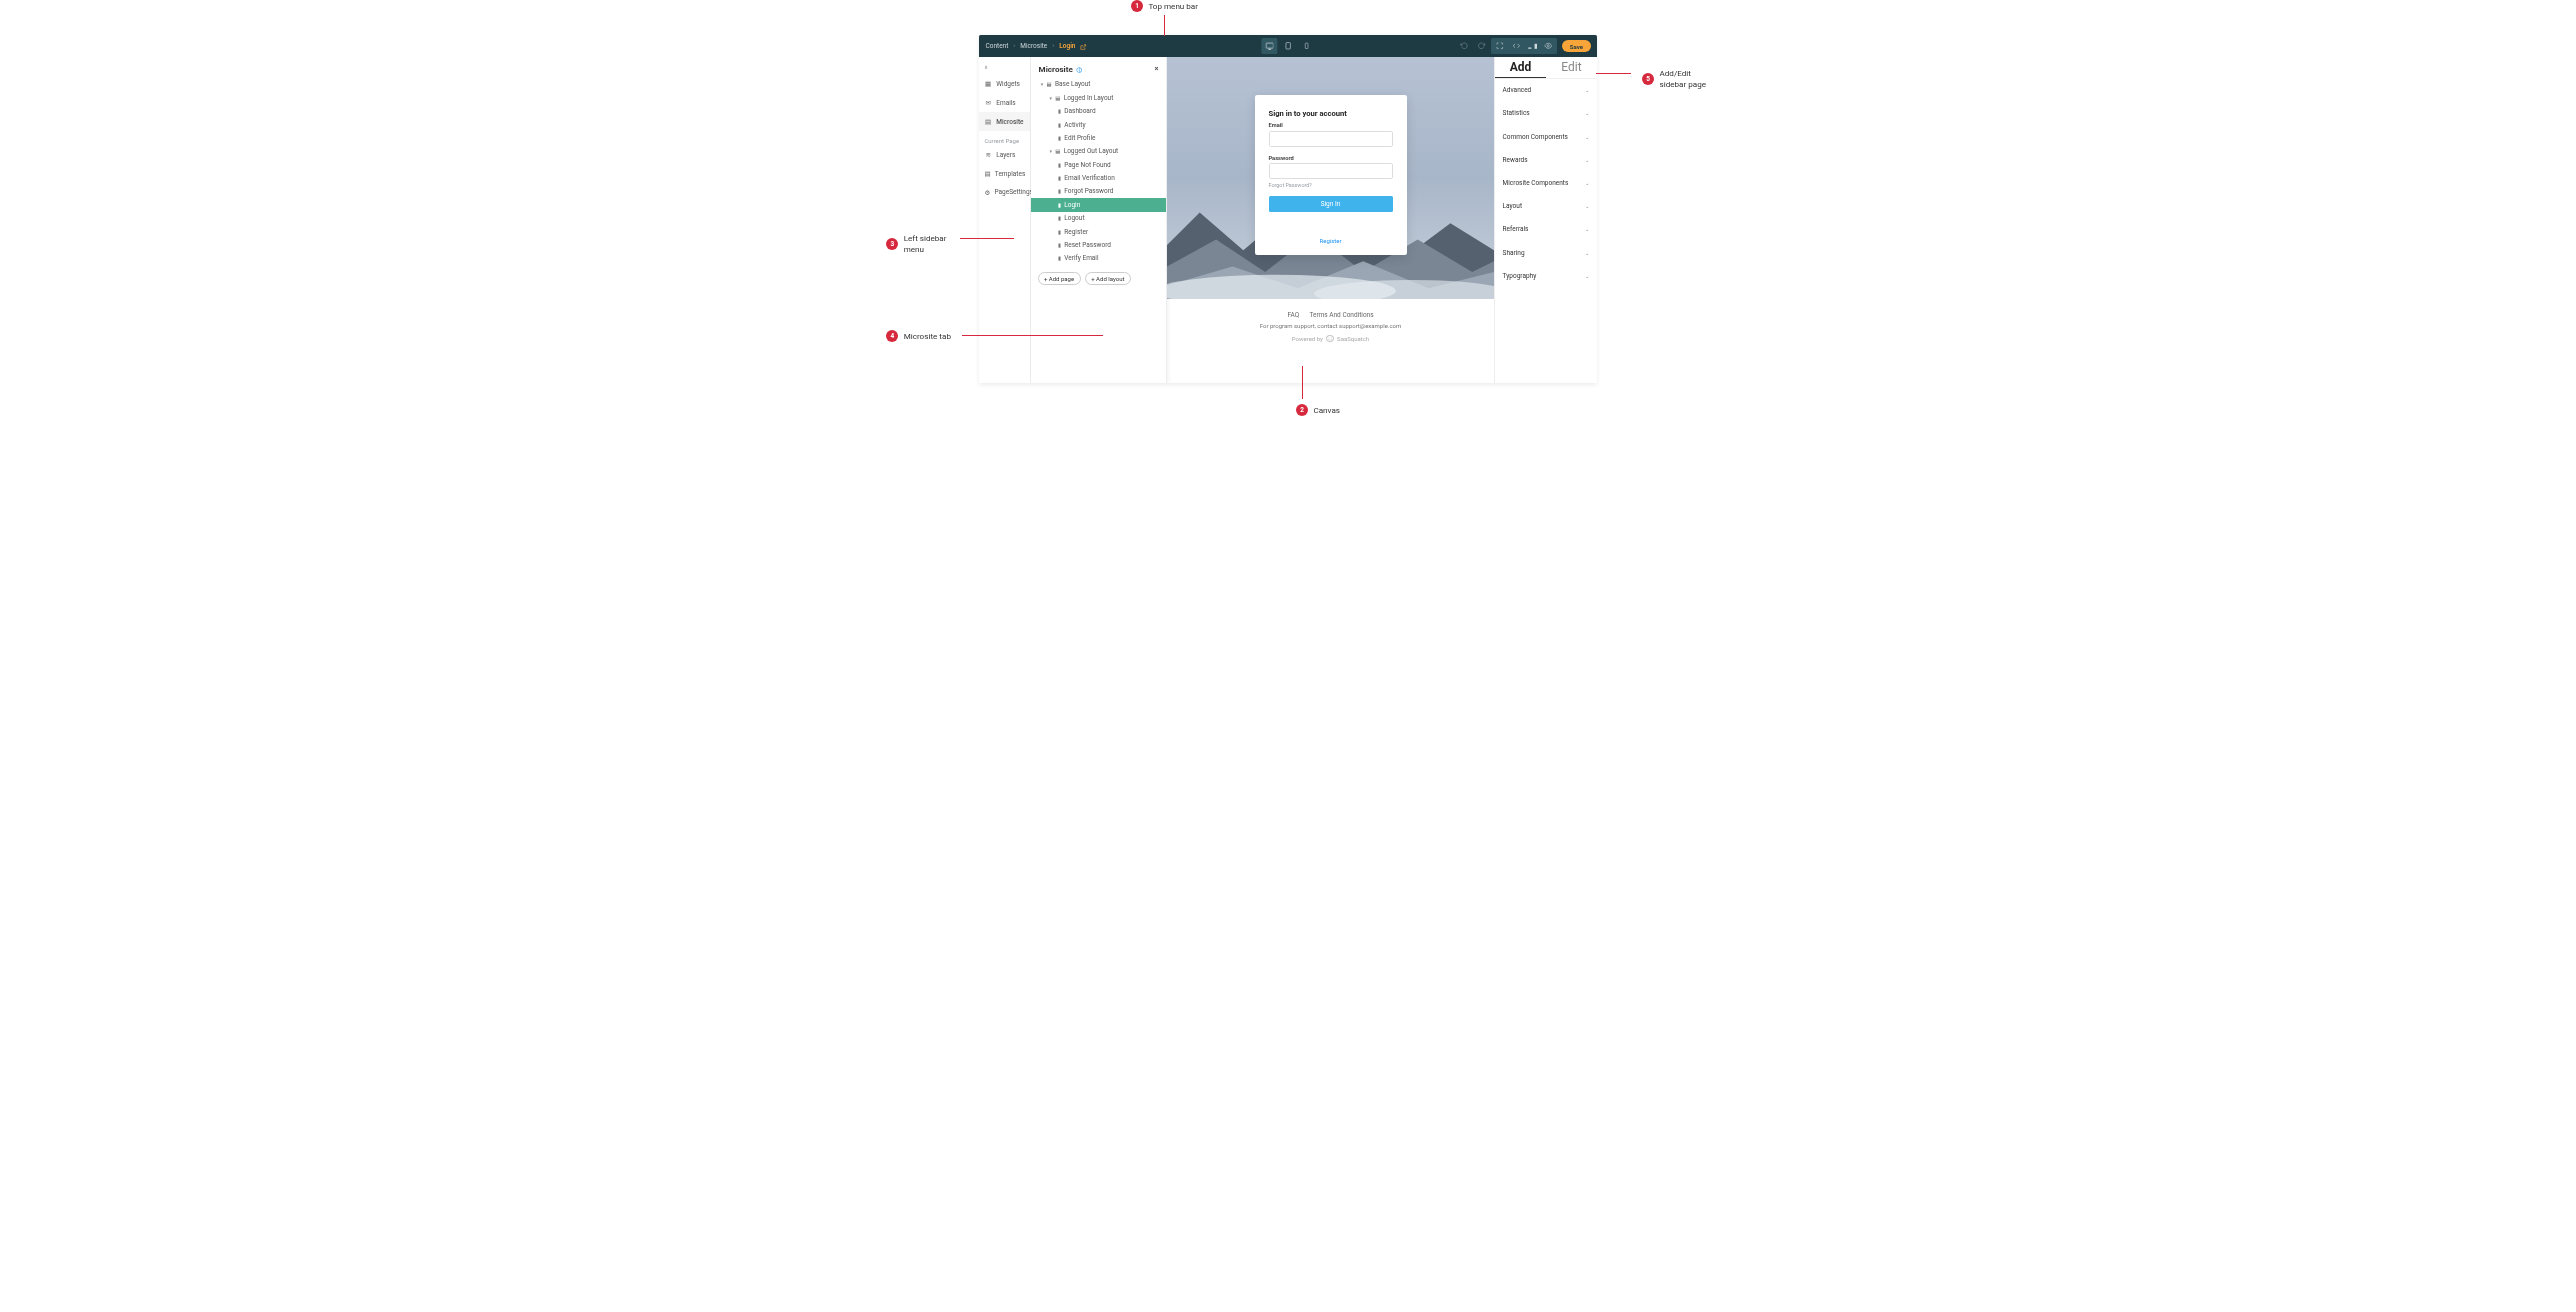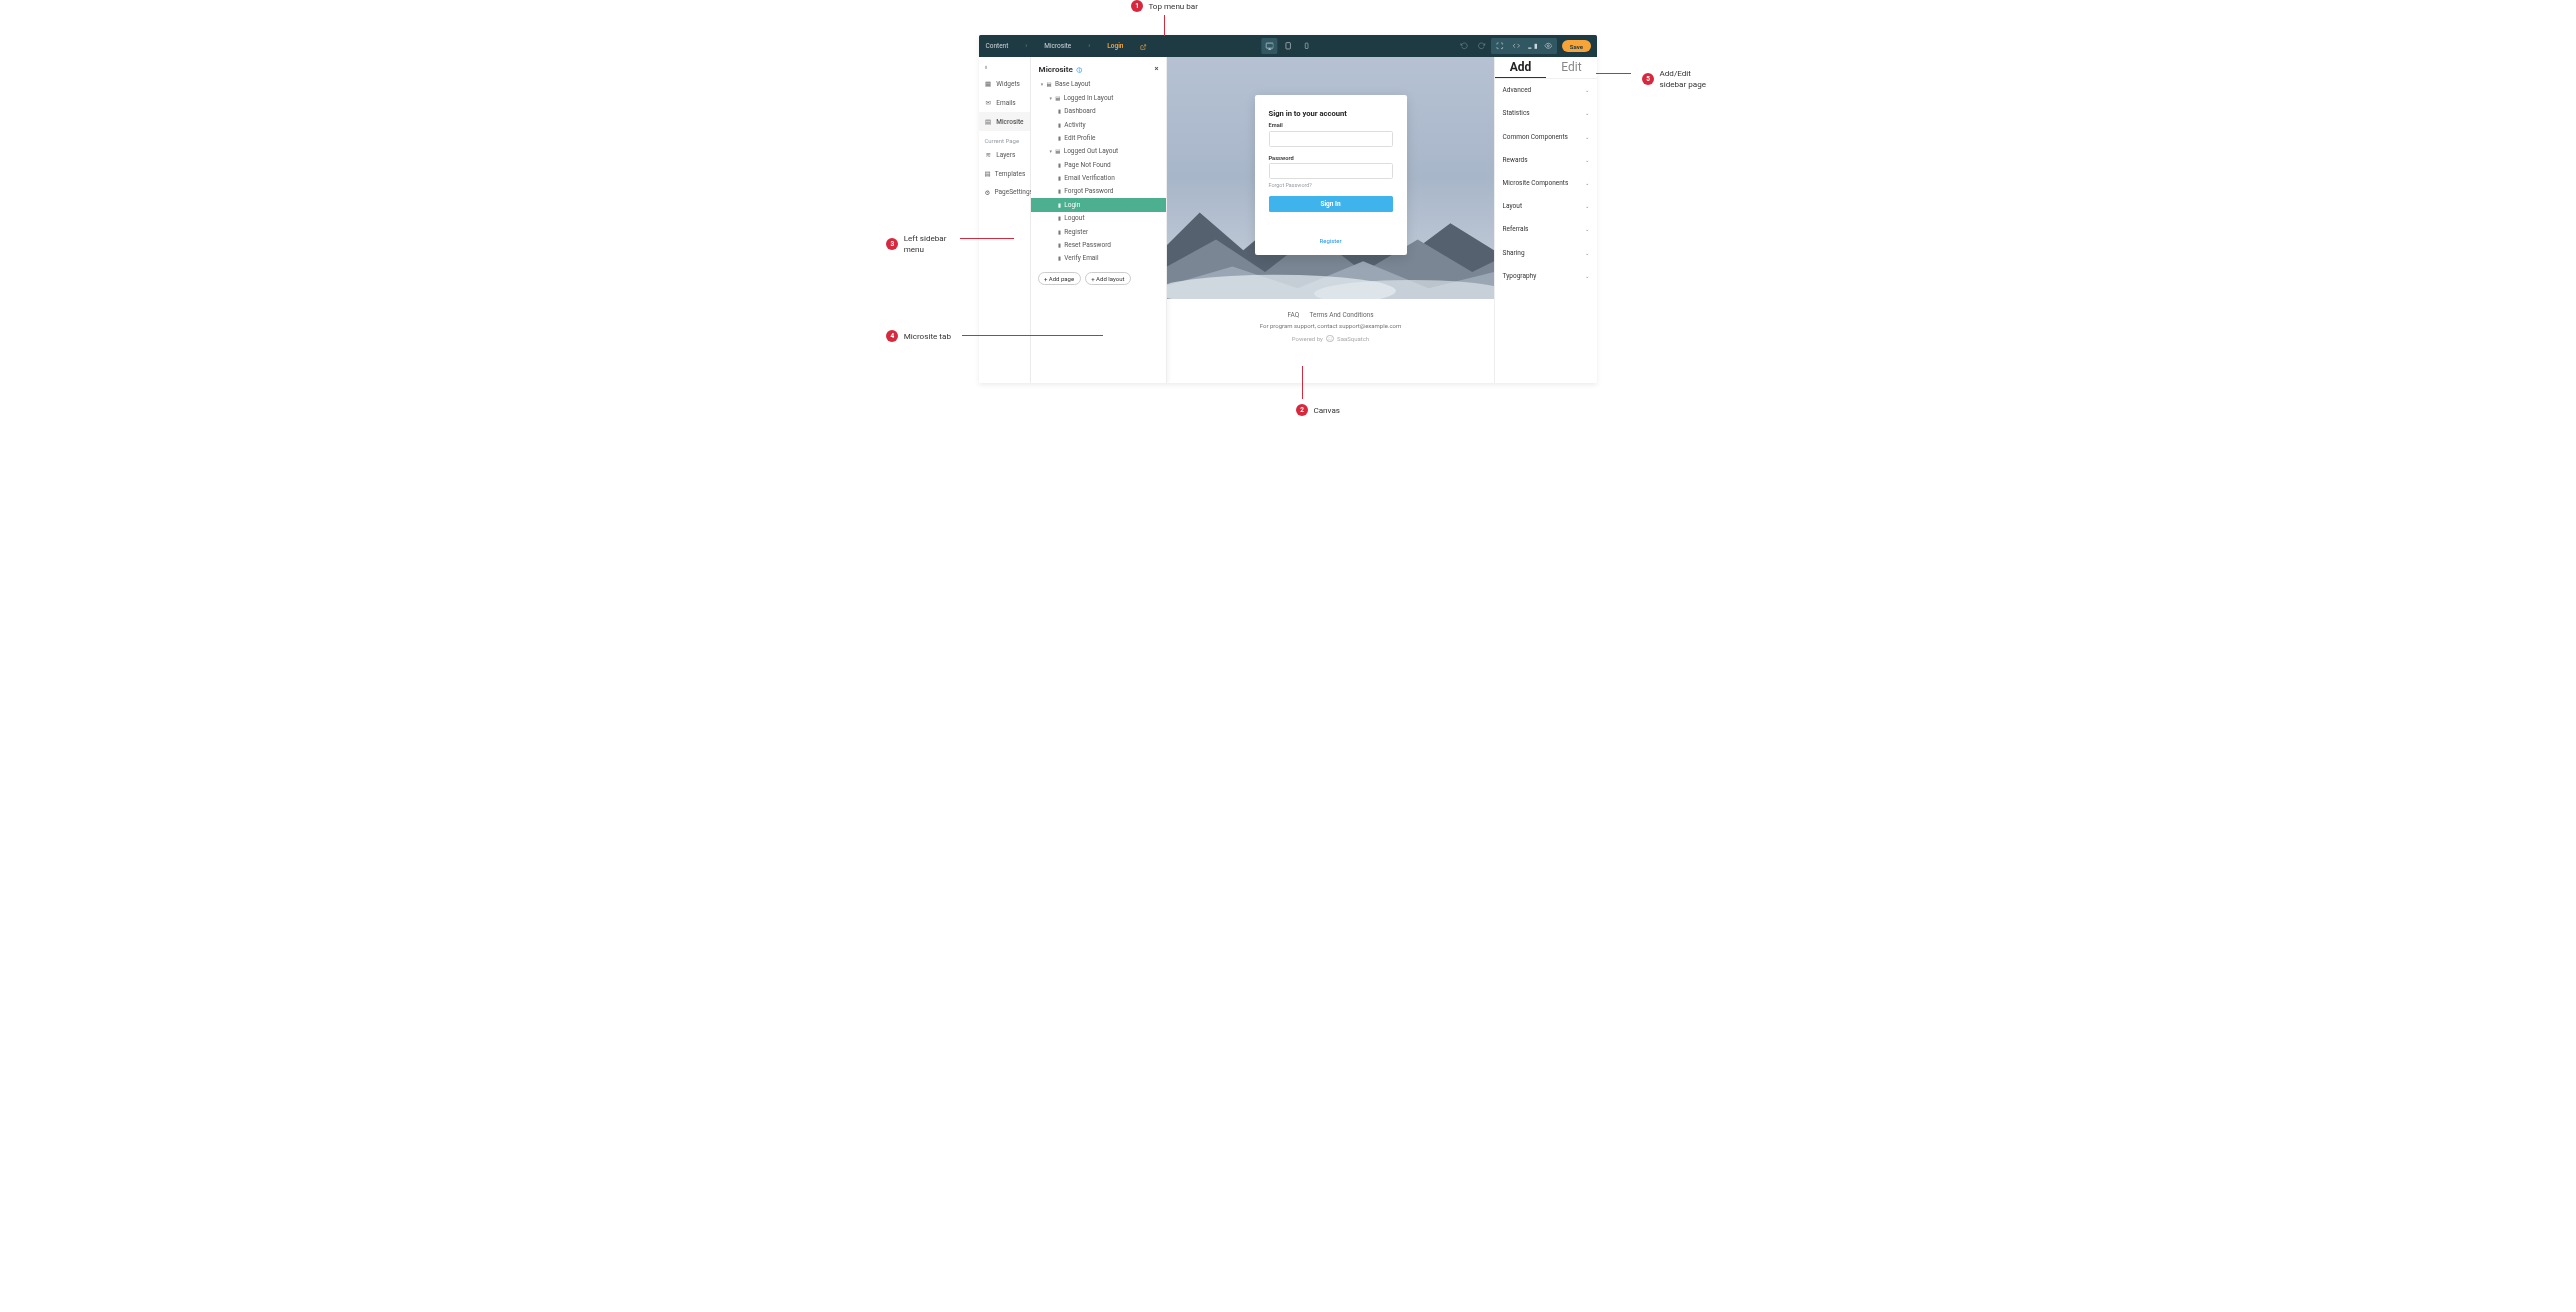--- a/index.html
+++ b/index.html
@@ -15,21 +15,21 @@
 .annot-lsb{left:16.3px;top:233px;flex-direction:row}
 .annot-lsb .txt{display:flex;flex-direction:column;line-height:1.3}
 .annot-lsb .line{width:54px;height:1.1px;position:absolute;left:74px;top:5.4px}
 .annot-ms{left:16.3px;top:330px;flex-direction:row}
 .annot-ms .line{width:141px;height:1.1px;position:absolute;left:76px;top:5.4px}
 .annot-rsb{right:0;top:68px;flex-direction:row-reverse}
 .annot-rsb .txt{display:flex;flex-direction:column;line-height:1.3}
 .annot-rsb .line{width:35px;height:1.1px;position:absolute;right:75px;top:5.4px}
 .editor{position:relative;margin:24px 109px 0 109px;border-radius:1.6px;overflow:hidden;box-shadow:0 1.1px 5.4px rgba(0,0,0,.08)}
 .topbar{background:#1e3a43;height:22px;display:flex;align-items:center;justify-content:space-between;padding:0 6.5px;color:#cfd8dc;font-size:6.5px}
-.crumbs{display:flex;align-items:flex-end;gap:17px}
+.crumbs{display:flex;align-items:flex-end;gap:5px}
 .crumbs span{color:#cfd8dc}
 .crumbs .sep{color:#6c8891}
 .crumbs .current{color:#f7a539;font-weight:600}
 .crumbs .ext{color:#f7a539}
 .tb-center{display:flex;gap:2.2px;position:absolute;left:50%;transform:translateX(-50%)}
 .tb-btn{width:16.3px;height:16.3px;display:flex;align-items:center;justify-content:center;border-radius:1.6px;cursor:pointer;color:#cfd8dc}
 .tb-btn.active{background:#315762}
 .tb-right{display:flex;align-items:center;gap:2.2px}
 .tb-right .group{display:flex;gap:1.1px;background:#315762;border-radius:1.6px;padding:1.1px}
 .tb-right .sbtn{width:15px;height:14px;display:flex;align-items:center;justify-content:center;cursor:pointer;color:#cfd8dc}
@@ -55,21 +55,21 @@
 .tree-btns{display:flex;gap:4.3px;padding:6.5px}
 .pill-btn{border:0.5px solid #ccc;border-radius:7.6px;padding:2.2px 5.4px;font-size:6px;color:#333;cursor:pointer;background:#fff}
 .canvas{flex:1;background:#fff;display:flex;flex-direction:column}
 .hero{height:242px;background:linear-gradient(180deg,#b6c2d4 0%,#a8b6c9 50%,#c8d1dc 100%);position:relative;overflow:hidden;display:flex;align-items:center;justify-content:center}
 .hero svg.mountains{position:absolute;left:0;right:0;bottom:0;width:100%;height:119px}
 .card{width:152px;background:#fff;border-radius:2.2px;padding:14px 14px 11px;box-shadow:0 2.2px 11px rgba(0,0,0,.12);position:relative;z-index:2;margin-top:-5.4px}
 .card h2{font-size:7.6px;font-weight:700;color:#222;margin-bottom:4px}
 .card label{display:block;font-size:5.7px;font-weight:600;color:#333;margin-bottom:2.2px}
 .card input{width:100%;border:0.5px solid #ddd;border-radius:1.6px;height:16.3px;padding:0 4.3px;font-size:6.5px;margin-bottom:7.6px}
 .card .forgot{font-size:5.4px;color:#9aa0a6;margin:-4.3px 0 7.6px;display:block}
-.card .signin{width:100%;background:#3fb3ec;color:#fff;border:none;border-radius:1.6px;height:16.3px;font-size:6.5px;font-weight:700;cursor:pointer;margin-bottom:25px}
+.card .signin{width:100%;background:#3fb3ec;color:#fff;border:none;border-radius:1.6px;height:16.3px;font-size:6.5px;font-weight:400;cursor:pointer;margin-bottom:25px}
 .card .reg{display:block;text-align:center;font-size:6px;color:#2196f3;cursor:pointer}
 .footer-links{text-align:center;padding:12px 0 3.3px;font-size:6.5px;color:#666}
 .footer-links span{margin:0 4.3px;cursor:pointer}
 .footer-support{text-align:center;font-size:6px;color:#777;margin-bottom:5.4px}
 .powered{text-align:center;font-size:6px;color:#aaa;display:flex;align-items:center;justify-content:center;gap:3.3px;padding-bottom:16.3px}
 .powered .logo{width:7.6px;height:7.6px;border:0.5px solid #bbb;border-radius:50%;display:flex;align-items:center;justify-content:center;font-size:4.3px;color:#bbb}
 .rsb{width:103px;background:#fff;border-left:0.5px solid #ededed}
 .rsb-tabs{display:flex;height:20.6px;font-size:12px}
 .rsb-tab{flex:1;display:flex;align-items:center;justify-content:center;cursor:pointer;color:#888}
 .rsb-tab.active{color:#222;font-weight:700;border-bottom:1.1px solid #333}

